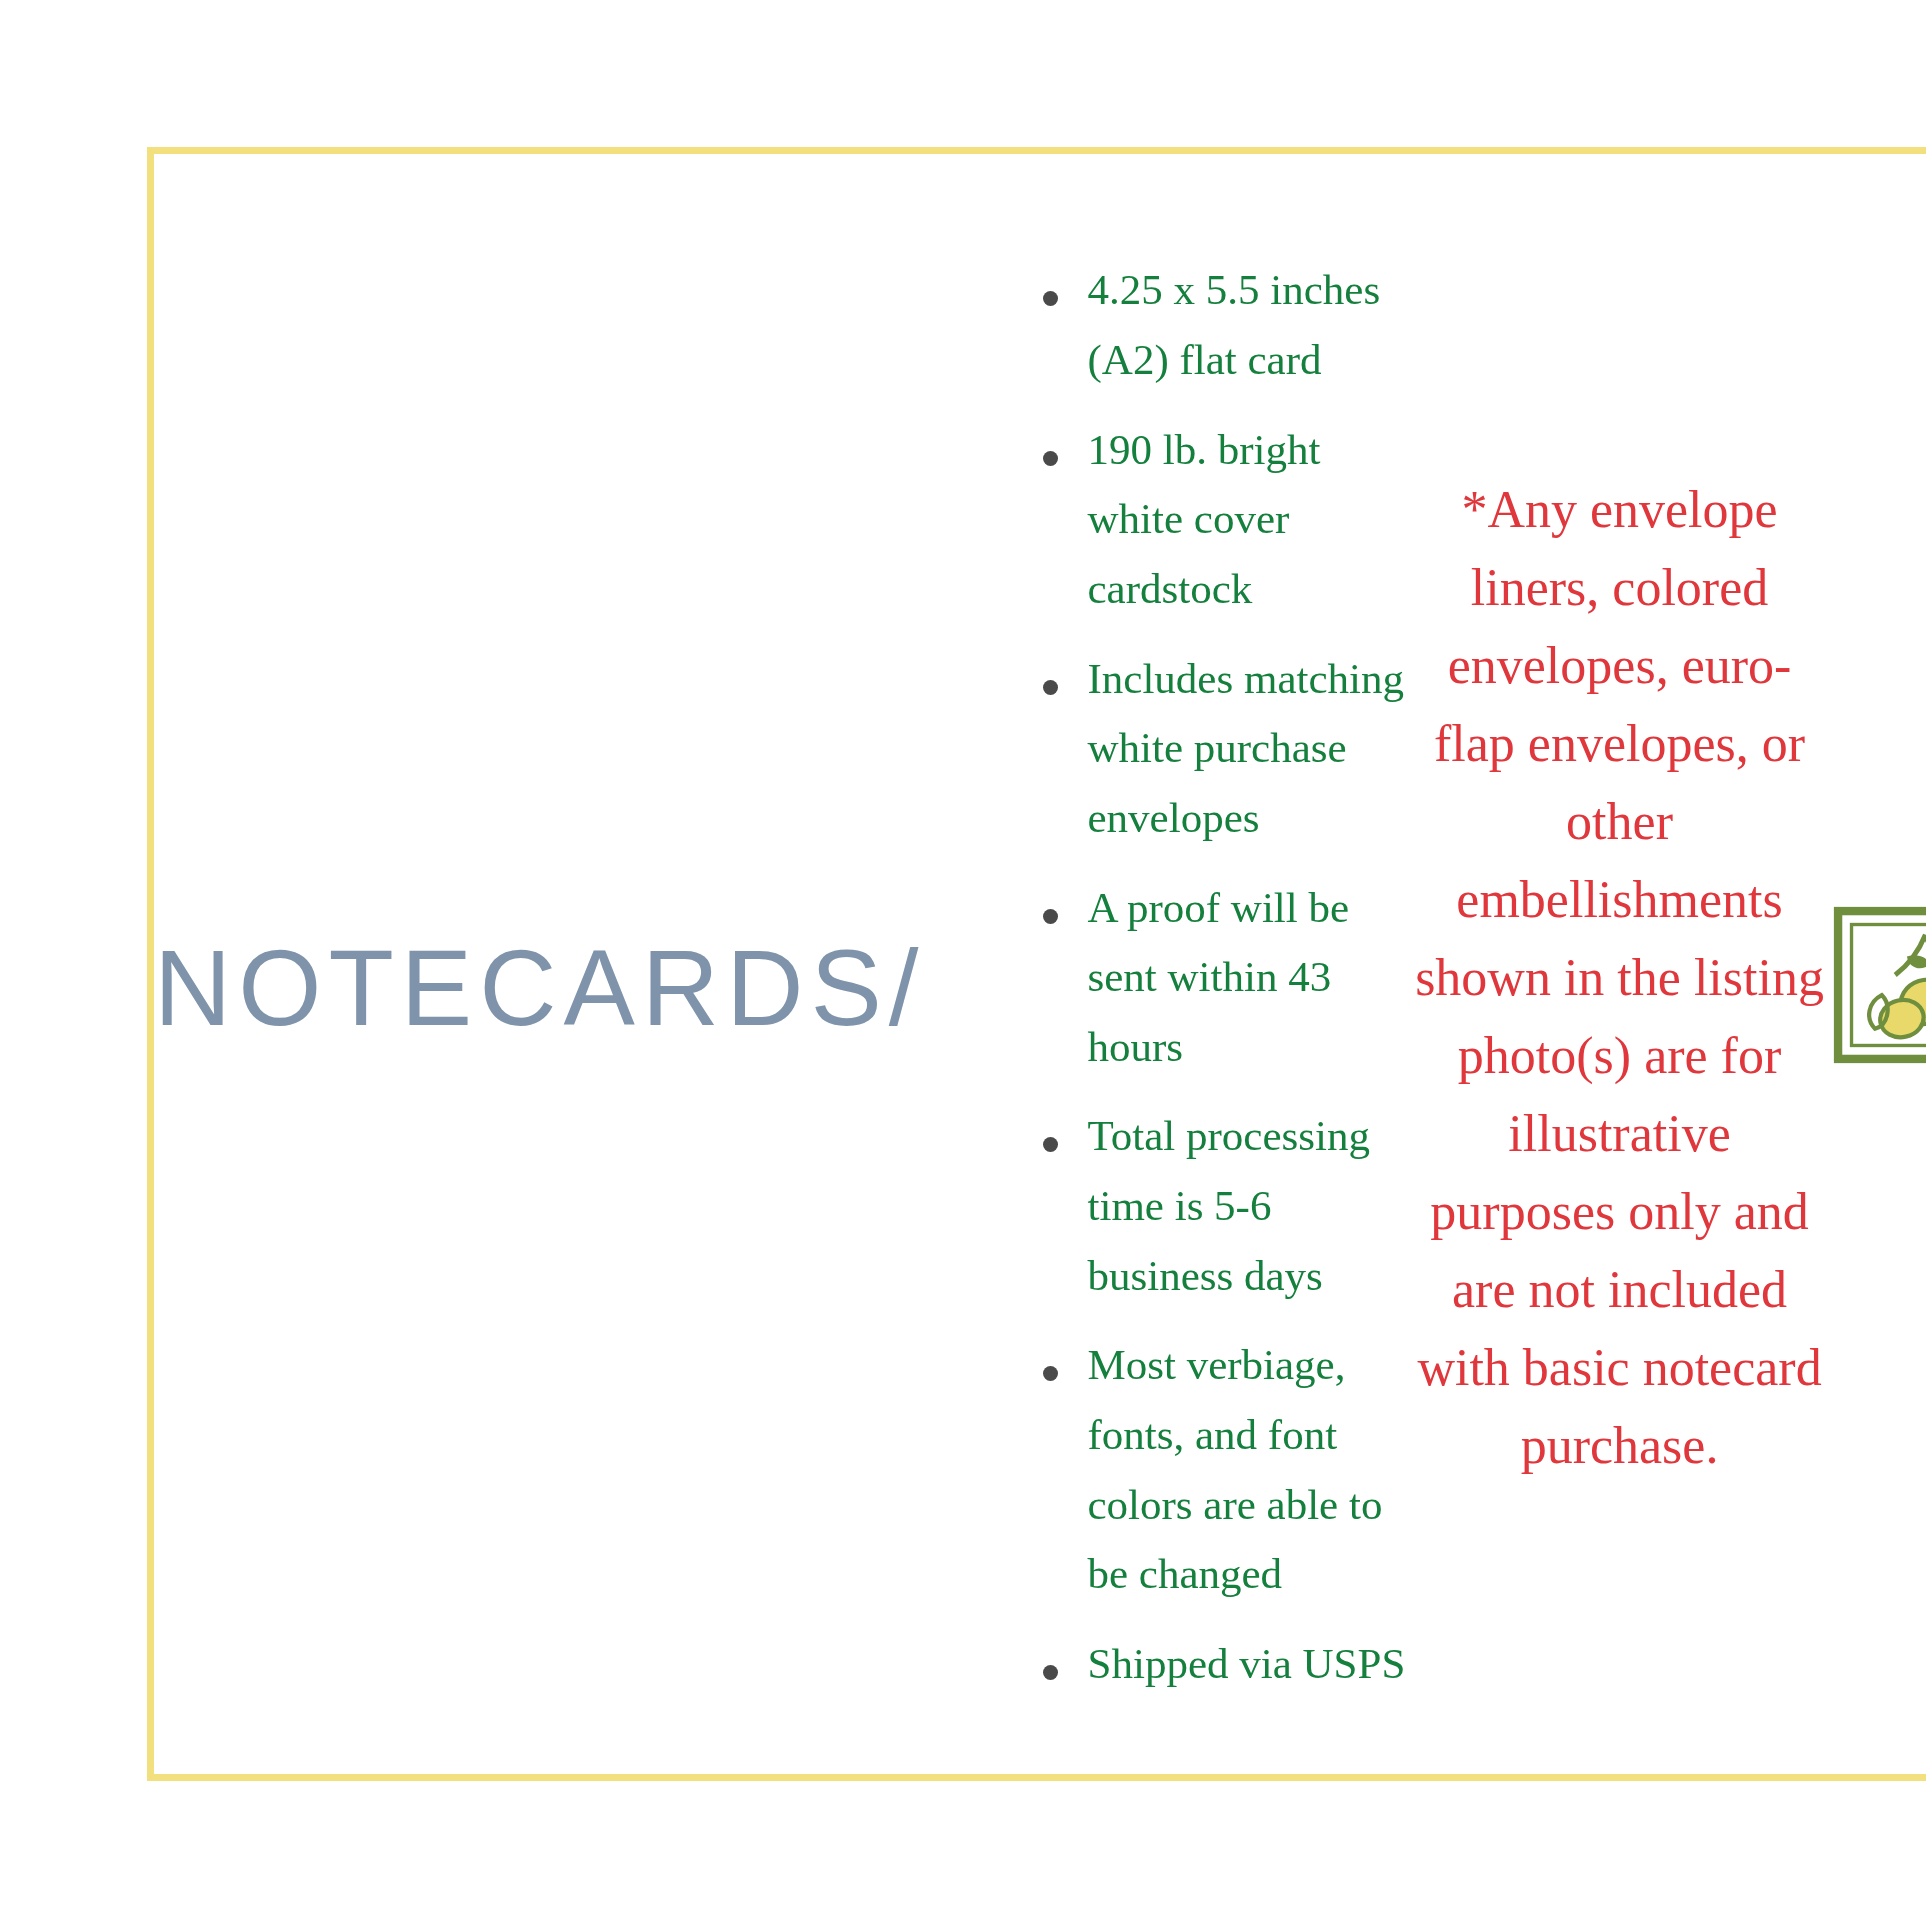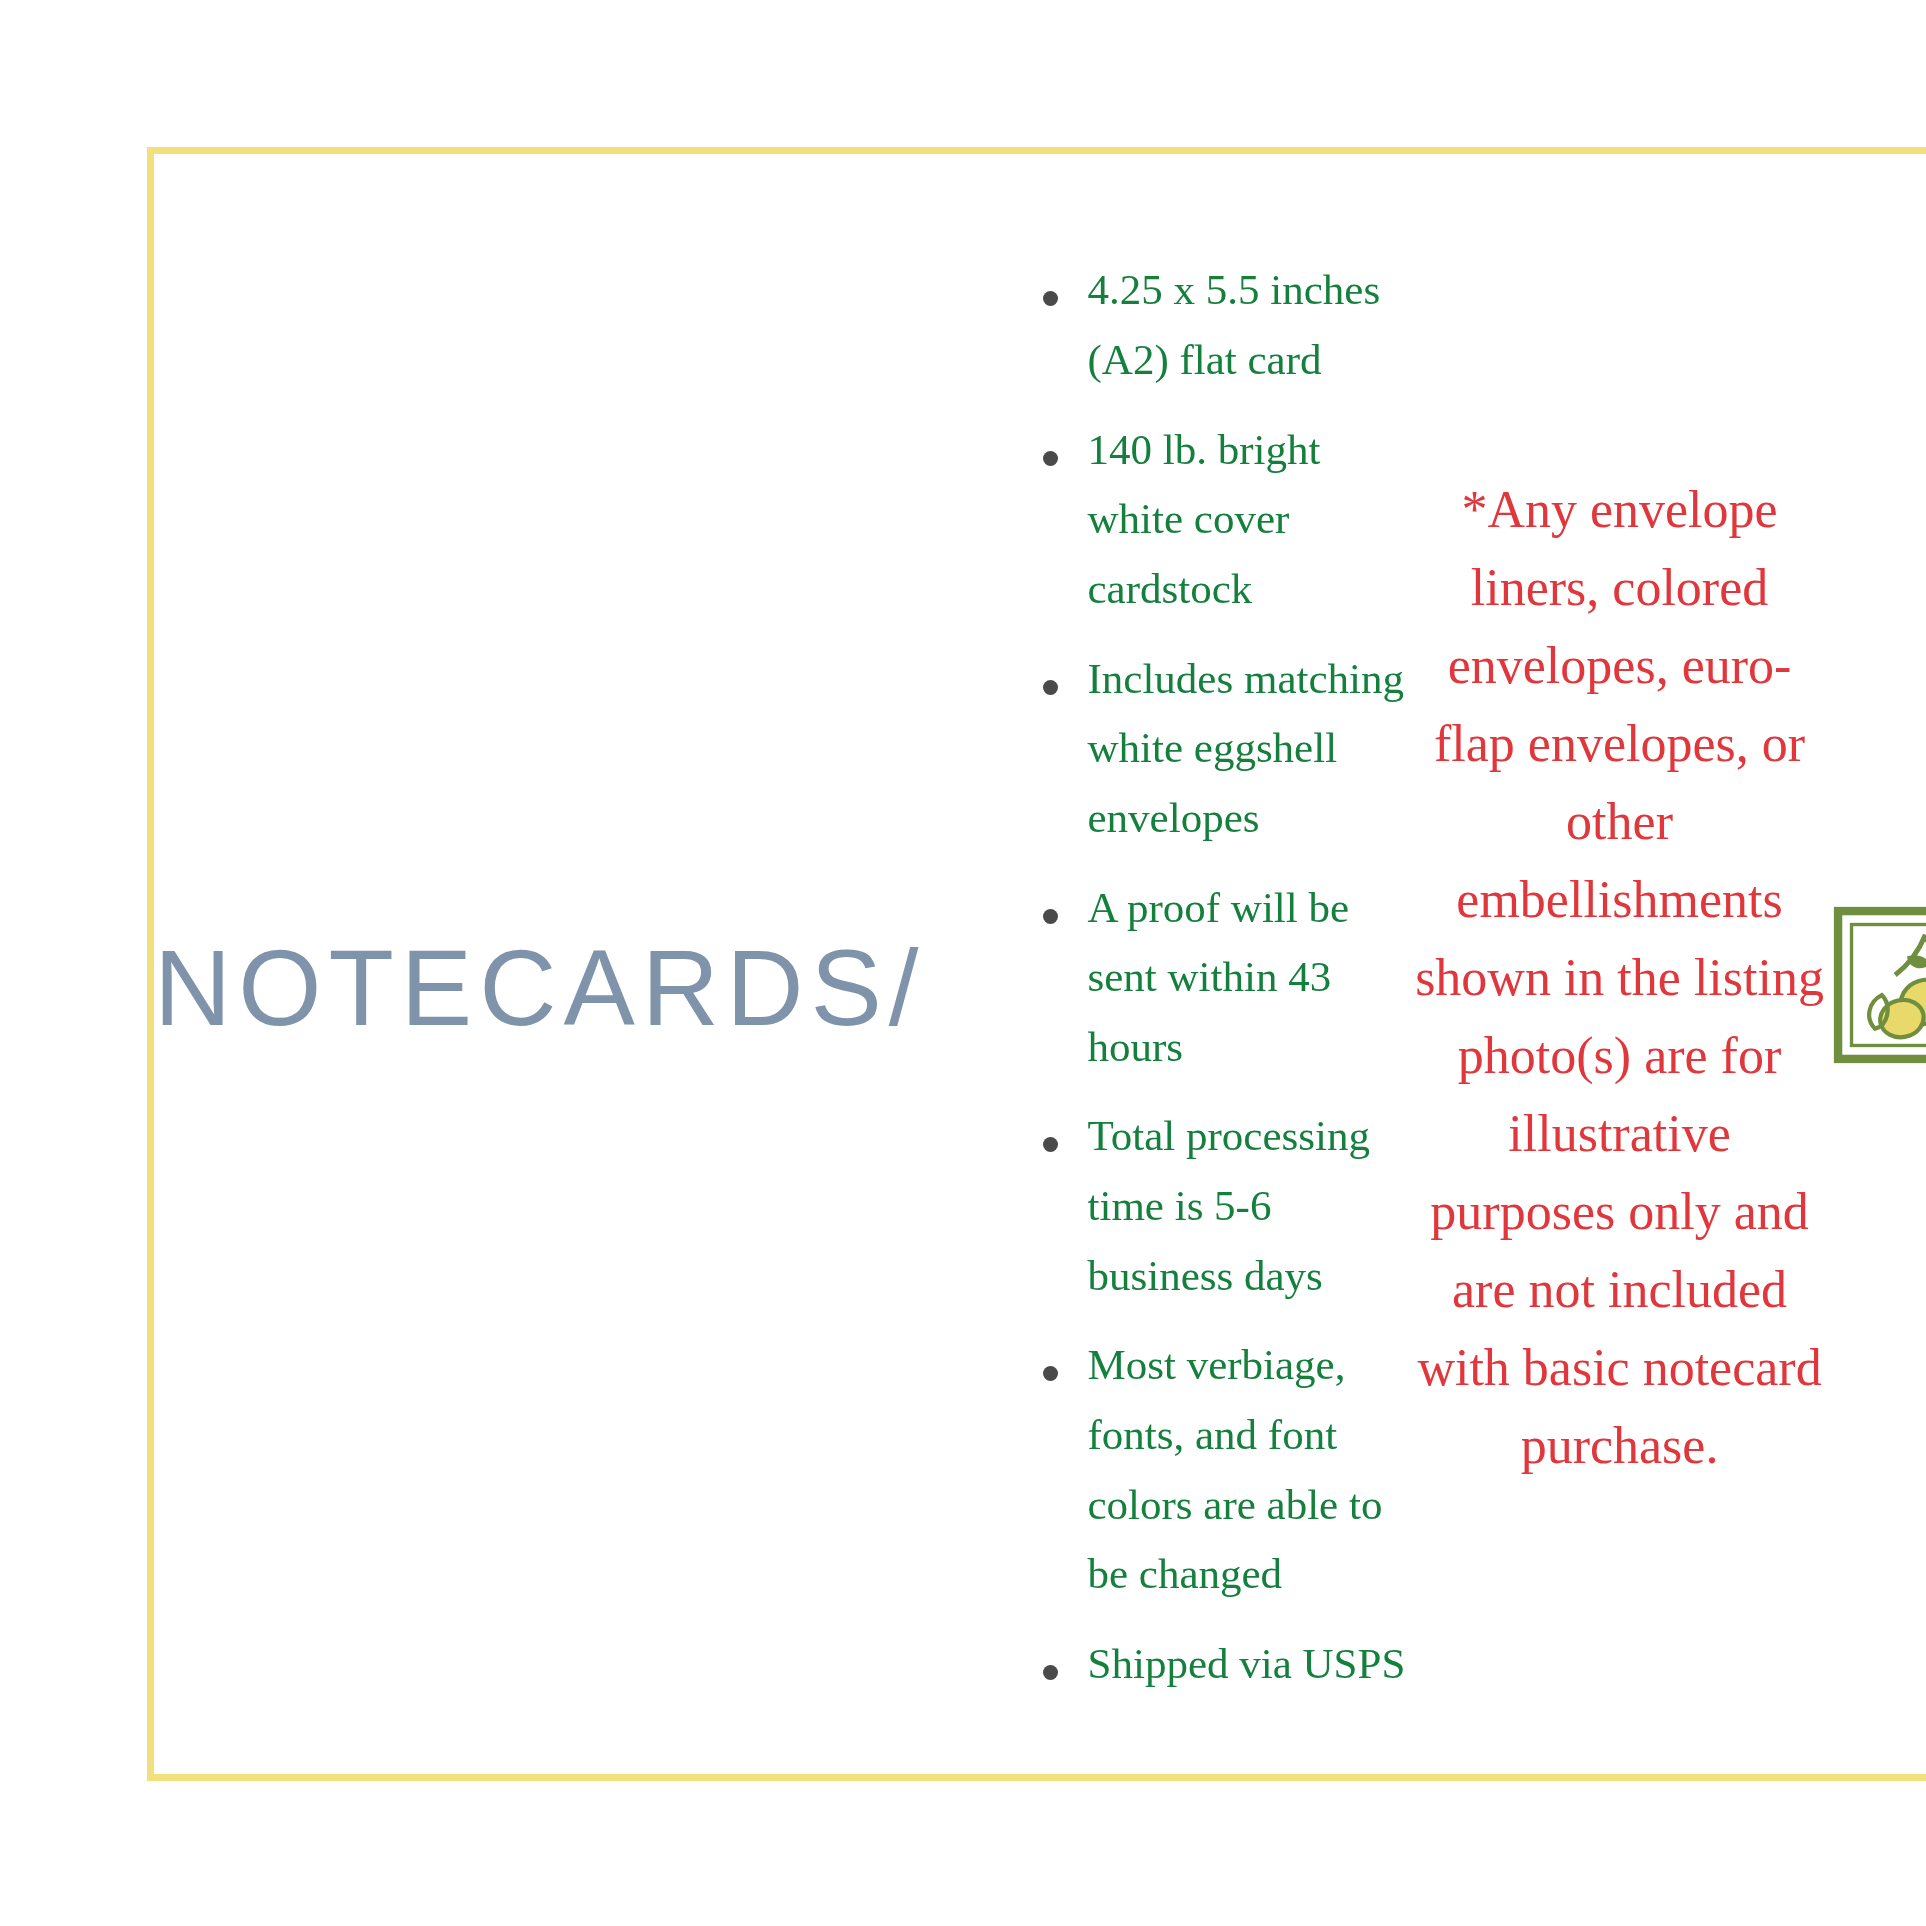--- a/index.html
+++ b/index.html
@@ -86,22 +86,22 @@
 <body>
 
 <div class="card">
 
   <div class="title">
     <span class="line">Notecards/</span>
   </div>
 
   <ul class="bullets">
     <li>4.25 x 5.5 inches (A2) flat card</li>
-    <li>140 lb. bright white cover cardstock</li>
-    <li>Includes matching white eggshell envelopes</li>
+    <li>190 lb. bright white cover cardstock</li>
+    <li>Includes matching white purchase envelopes</li>
     <li>A proof will be sent within 43 hours</li>
     <li>Total processing time is 5-6 business days</li>
     <li>Most verbiage, fonts, and font colors are able to be changed</li>
     <li>Shipped via USPS</li>
   </ul>
 
   <div class="disclaimer">*Any envelope liners, colored envelopes, euro-flap envelopes, or other embellishments shown in the listing photo(s) are for illustrative purposes only and are not included with basic notecard purchase.</div>
 
   <div class="logo">
     <svg width="168" height="168" viewBox="0 0 100 100" aria-hidden="true">

